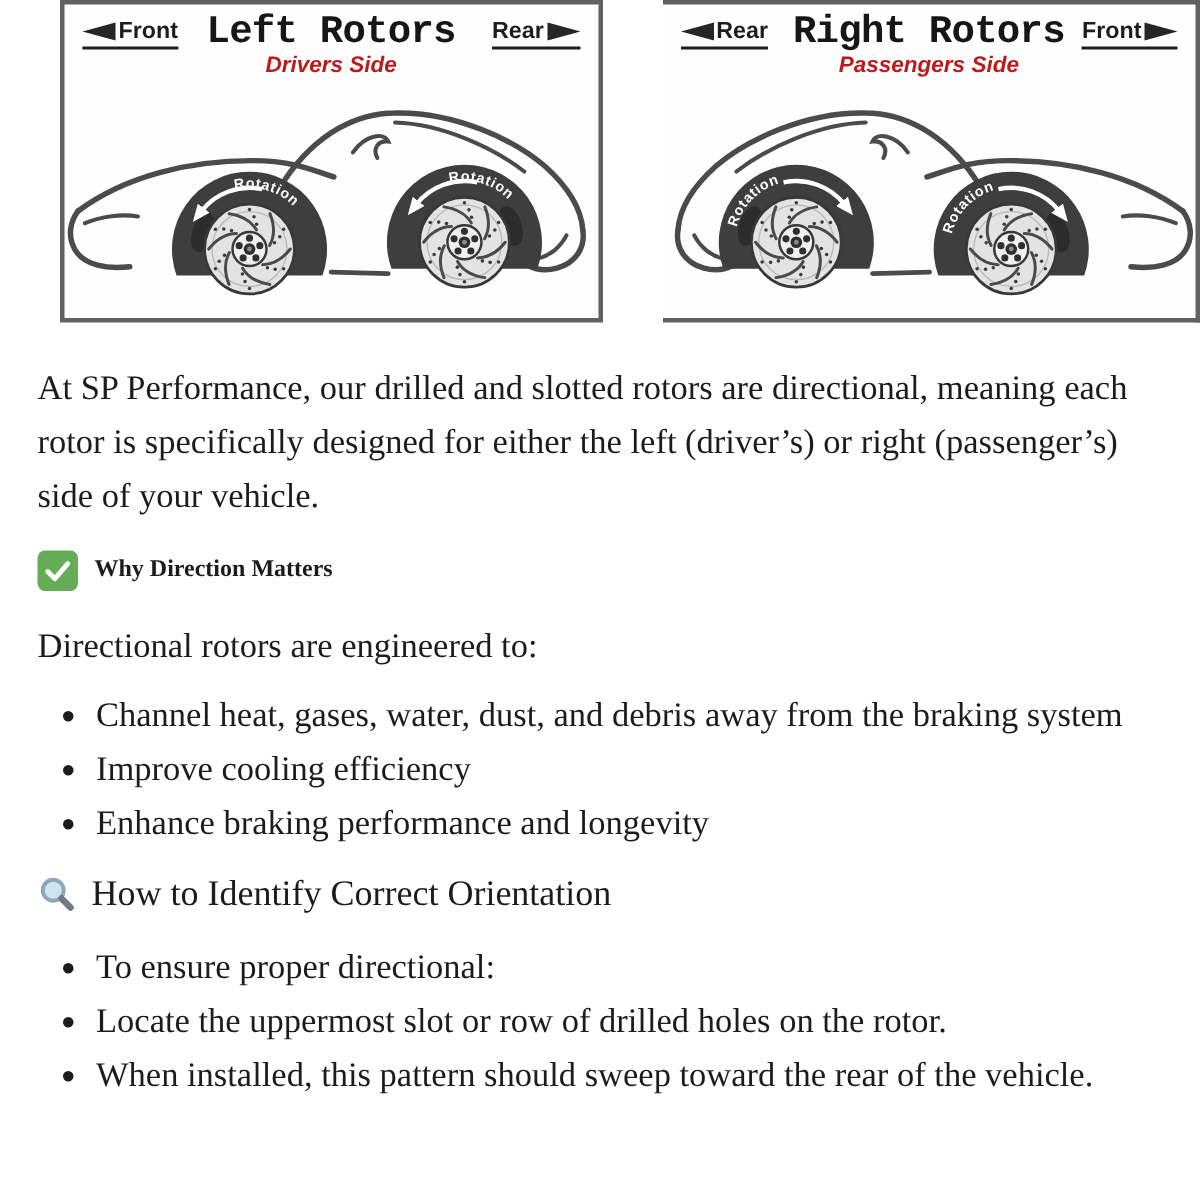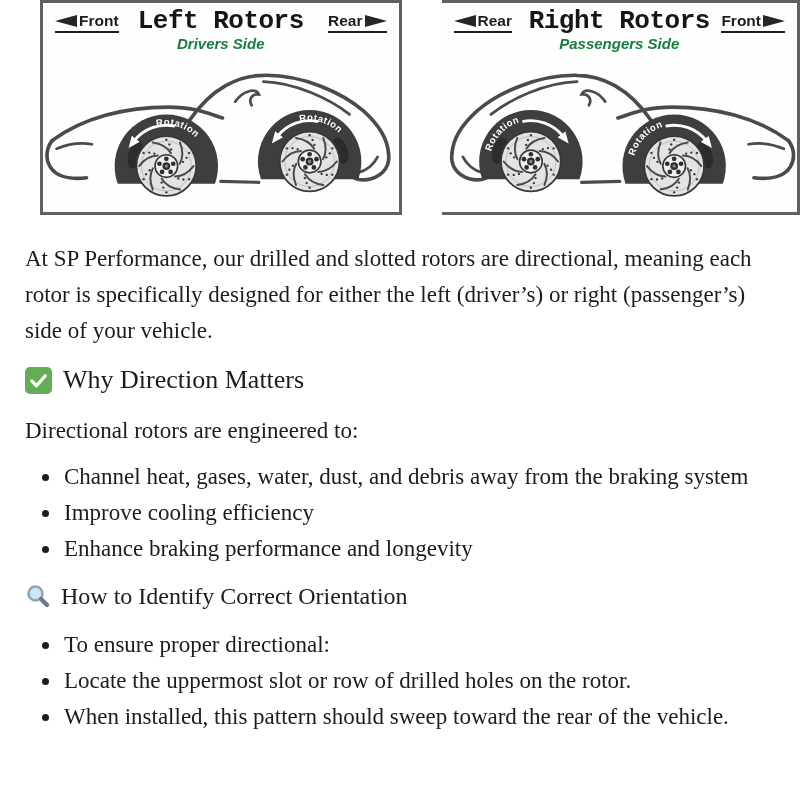--- a/index.html
+++ b/index.html
@@ -4,36 +4,36 @@
 <style>
   html,body{margin:0;padding:0;width:800px;height:800px;background:#ffffff;overflow:hidden;}
   body{font-family:"Liberation Serif", serif;color:#1c1c1c;}
 
   
   .diagram{display:flex;height:215px;box-sizing:border-box;}
   .panel{flex:1;position:relative;border:3px solid #616161;background:#fefefe;box-sizing:border-box;overflow:hidden;margin-left:40px;}
   .panel + .panel{border-left:0;}
   .panel-header{position:relative;text-align:center;padding-top:4px;z-index:2;}
   .panel-title{font-family:Liberation Mono, monospace;font-weight:bold;font-size:26px;line-height:28px;letter-spacing:-0.5px;color:#161616;}
-  .panel-subtitle{font-family:"Liberation Sans",sans-serif;font-weight:bold;font-style:italic;font-size:15px;line-height:17px;color:#15803d;}
+  .panel-subtitle{font-family:"Liberation Sans",sans-serif;font-weight:bold;font-style:italic;font-size:15px;line-height:17px;color:#b91c1c;}
   .dir{position:absolute;top:9px;display:flex;align-items:center;gap:2px;border-bottom:2.5px solid #1d1d1d;padding-bottom:1px;
        font-family:"Liberation Sans",sans-serif;font-weight:bold;font-size:15.5px;color:#1d1d1d;}
   .dir-left-pos{left:12px;}
   .dir-right-pos{right:12px;}
   .tri{width:0;height:0;border-top:6.5px solid transparent;border-bottom:6.5px solid transparent;display:inline-block;}
   .tri-left{border-right:22px solid #262626;}
   .tri-right{border-left:22px solid #262626;}
   .car-svg{position:absolute;left:0;top:44px;width:100%;height:168px;z-index:1;}
   .rot-text{font-family:"Liberation Sans",sans-serif;font-size:10.5px;font-weight:bold;fill:#ffffff;letter-spacing:0.6px;}
   .rot-arrow{stroke:#ffffff;stroke-width:3.2;fill:none;}
 
   
   .content{padding:26px 30px 0 25px;font-size:23px;}
   .intro{margin:0 0 14px 0;line-height:36px;max-width:745px;}
-  .sec-head{display:flex;align-items:center;gap:11px;margin:0 0 16px 0;font-size:26px;line-height:34px;font-weight:normal;}
+  .sec-head{display:flex;align-items:center;gap:11px;margin:0 0 16px 0;font-size:16px;line-height:34px;font-weight:bold;}
   .sec-head.reg{font-weight:normal;font-size:24px;margin-bottom:14px;gap:9px;}
   .lead{margin:0 0 10px 0;line-height:36px;}
   ul.bullets{margin:0 0 12px 0;padding:0 0 0 37px;line-height:36px;max-width:712px;}
   ul.bullets.last{margin-bottom:0;}
   ul.bullets li{padding-left:2px;}
   .emoji{display:inline-flex;align-items:center;justify-content:center;flex:0 0 auto;}
   .check-emoji{width:27px;height:27px;background:#64ac55;border-radius:5px;}
   .mag-emoji{width:27px;height:27px;}
 </style>
 </head>

